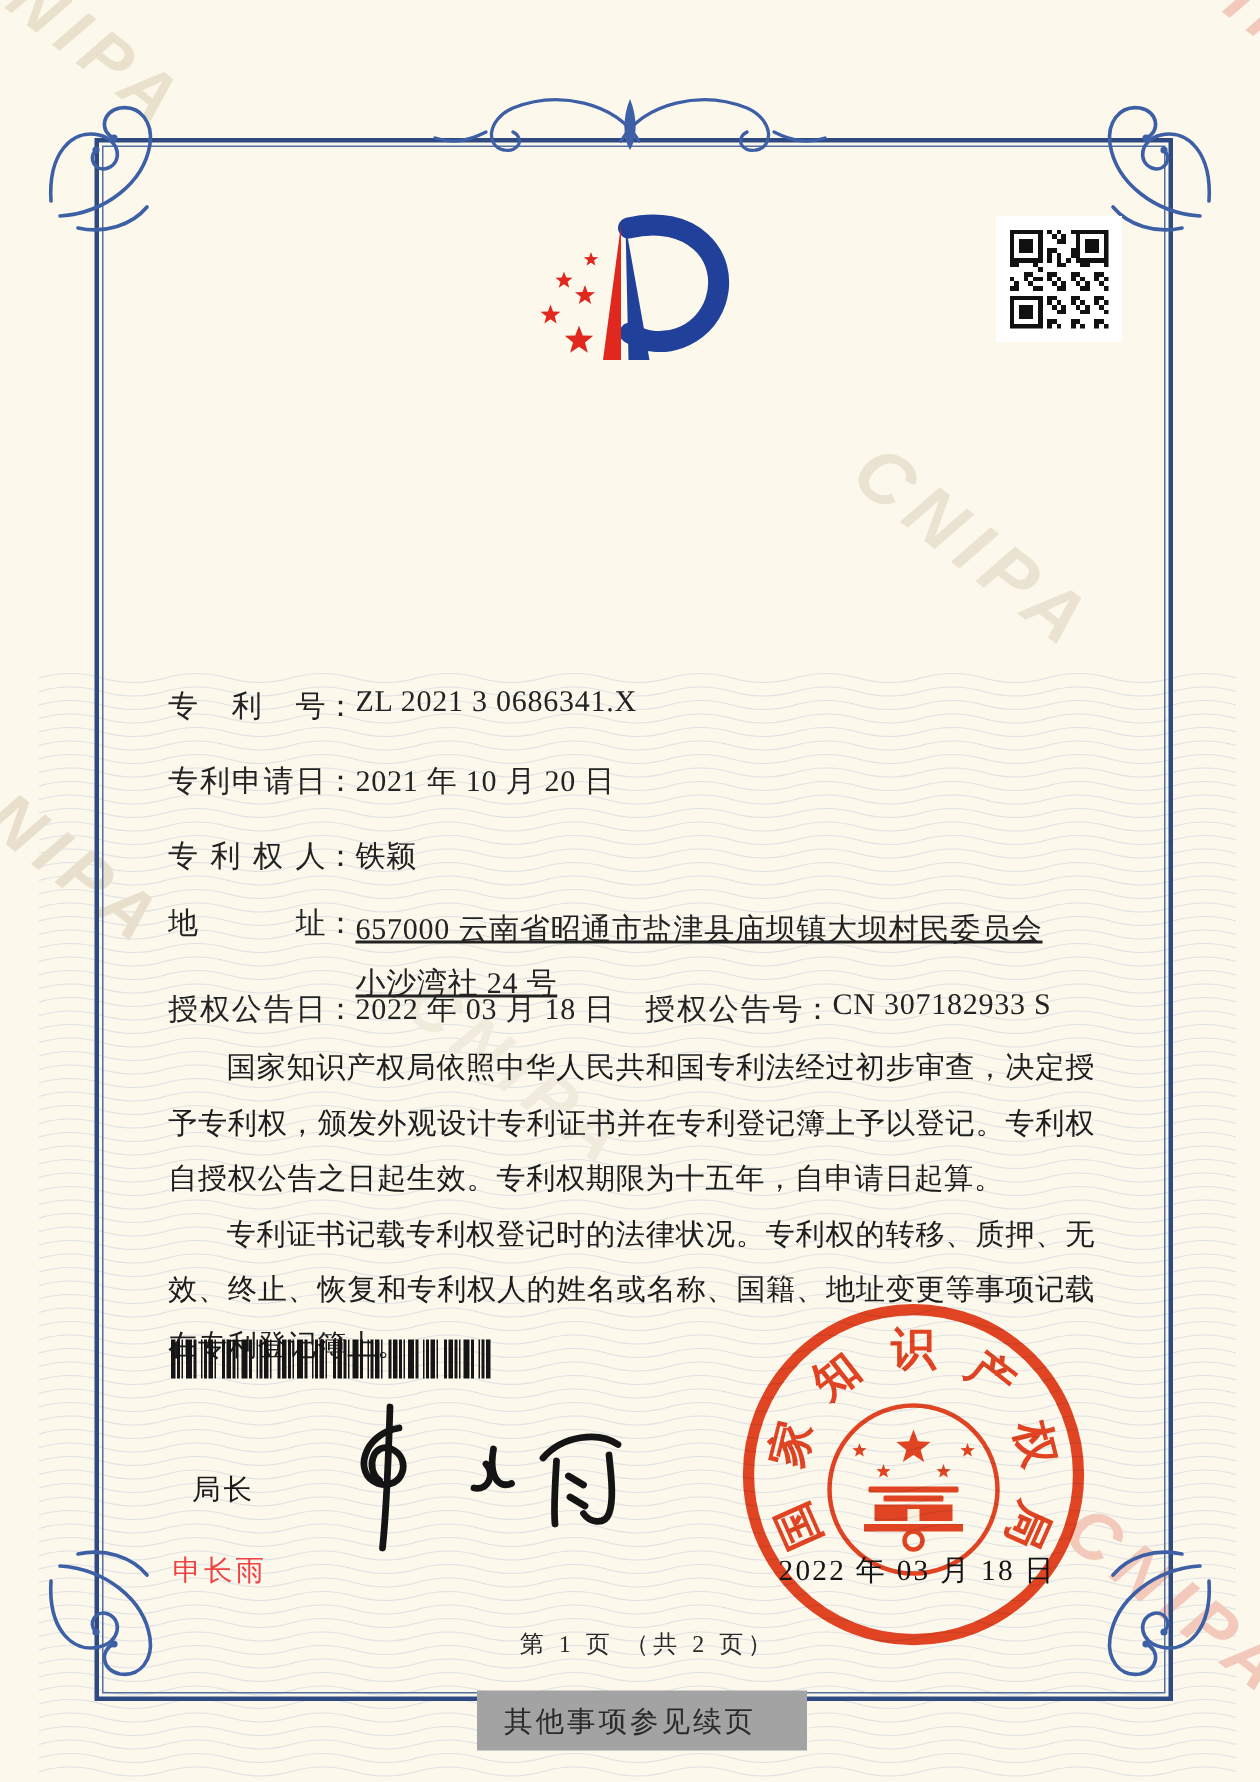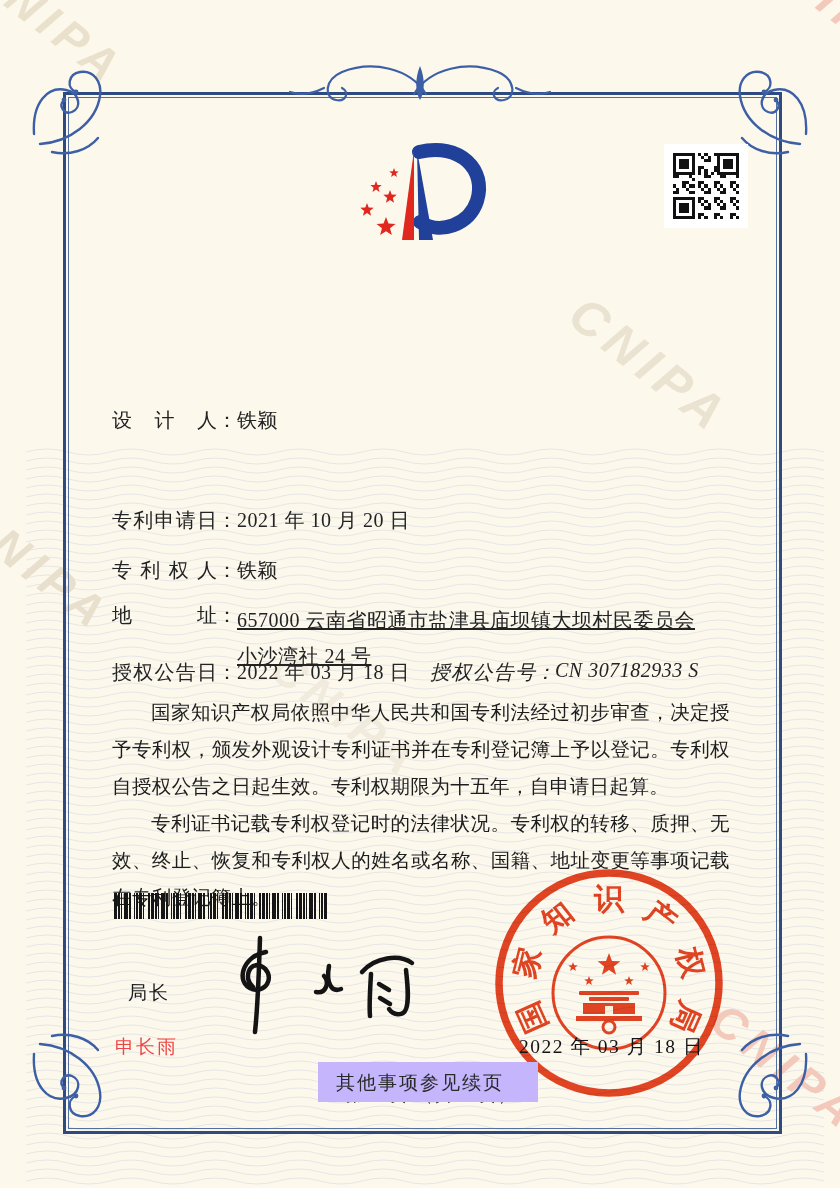--- a/index.html
+++ b/index.html
@@ -32,42 +32,42 @@
   
   .row{position:absolute;left:112px;z-index:6;font-size:20px;white-space:nowrap;color:#232323;}
   .lbl{display:inline-block;text-align:justify;text-align-last:justify;-moz-text-align-last:justify;
        text-justify:inter-character;vertical-align:top;}
   .lw5{width:105px;}
   .lw6{width:126px;}
   .colon{display:inline-block;vertical-align:top;}
   .val{display:inline-block;vertical-align:top;letter-spacing:.5px;}
   .row-addr{white-space:normal;}
   .addr-val{width:478px;line-height:36px;text-decoration:underline;}
-  .pair2{position:absolute;left:318px;top:0;font-style:italic;}
+  .pair2{position:absolute;left:318px;top:0;}
   
   .paras{position:absolute;left:112px;top:694px;width:618px;z-index:6;}
   .paras p{margin:0;text-indent:2em;font-size:19.5px;line-height:37px;
            text-align:justify;letter-spacing:.4px;color:#1d1d1d;}
   
   .barcode{position:absolute;left:114px;top:892px;z-index:6;}
   
   .sign-title{position:absolute;left:128px;top:960px;z-index:6;font-size:19px;
               font-family:"Liberation Sans","DejaVu Sans",sans-serif;color:#1a1a1a;letter-spacing:2px;margin-top:20px;}
   .sign-name{position:absolute;left:115px;top:998px;z-index:6;font-size:19px;
              font-family:"Liberation Sans","DejaVu Sans",sans-serif;color:#ef4444;letter-spacing:2px;margin-top:36px;}
   .sig{position:absolute;left:212px;top:930px;z-index:6;}
   
   .seal{position:absolute;left:488px;top:862px;z-index:6;mix-blend-mode:multiply;opacity:.94;}
   .seal-date{position:absolute;left:519px;top:1033px;z-index:7;font-size:19.5px;
              letter-spacing:1.5px;color:#141414;}
   
   .page-info{position:absolute;left:0;right:0;top:1086px;z-index:6;text-align:center;
              font-size:16px;letter-spacing:3px;color:#2a2a2a;padding-left:24px;}
-  .note-patch{position:absolute;left:318px;top:1062px;width:220px;height:40px;
-              background:#c4b5fd;z-index:6;}
+  .note-patch{position:absolute;left:318px;top:1127px;width:220px;height:40px;
+              background:#a3a3a3;z-index:6;}
   .note-text{padding:8px 0 0 18px;font-size:19px;letter-spacing:2px;color:#2a2a2a;}
 </style>
 </head>
 <body>
 
 <div class="page">
 
   <svg class="layer" id="waves">
       <path d="M26 452 q 21 -6 42 0 t 42 0 t 42 0 t 42 0 t 42 0 t 42 0 t 42 0 t 42 0 t 42 0 t 42 0 t 42 0 t 42 0 t 42 0 t 42 0 t 42 0 t 42 0 t 42 0 t 42 0 t 42 0" fill="none" stroke="#c2cadd" stroke-width="0.8" opacity="0.5"></path>
       <path d="M26 461 q 21 -6 42 0 t 42 0 t 42 0 t 42 0 t 42 0 t 42 0 t 42 0 t 42 0 t 42 0 t 42 0 t 42 0 t 42 0 t 42 0 t 42 0 t 42 0 t 42 0 t 42 0 t 42 0 t 42 0" fill="none" stroke="#c2cadd" stroke-width="0.8" opacity="0.5"></path>
@@ -407,22 +407,22 @@
     <g id="logoStars" fill="#e0281e">
         <path d="M61.0,46.0L62.2,49.3L65.8,49.5L63.0,51.6L63.9,55.0L61.0,53.1L58.1,55.0L59.0,51.6L56.2,49.5L59.8,49.3Z"></path>
         <path d="M43.0,59.0L44.5,63.0L48.7,63.1L45.4,65.8L46.5,69.9L43.0,67.5L39.5,69.9L40.6,65.8L37.3,63.1L41.5,63.0Z"></path>
         <path d="M57.0,68.0L58.7,72.6L63.7,72.8L59.8,75.9L61.1,80.7L57.0,77.9L52.9,80.7L54.2,75.9L50.3,72.8L55.3,72.6Z"></path>
         <path d="M34.0,81.0L35.7,85.6L40.7,85.8L36.8,88.9L38.1,93.7L34.0,90.9L29.9,93.7L31.2,88.9L27.3,85.8L32.3,85.6Z"></path>
         <path d="M53.0,95.0L55.5,101.6L62.5,101.9L57.0,106.3L58.9,113.1L53.0,109.2L47.1,113.1L49.0,106.3L43.5,101.9L50.5,101.6Z"></path>
       </g>
   </svg>
 
 
-  <div class="row" style="top:407px">
-    <span class="lbl lw5">设计人</span><span class="colon">：</span><span class="val">铁颖</span>
+  <div class="row" style="top:457px">
+    <span class="lbl lw5">专利号</span><span class="colon">：</span><span class="val">ZL 2021 3 0686341.X</span>
   </div>
   <div class="row" style="top:507px">
     <span class="lbl lw5">专利申请日</span><span class="colon">：</span><span class="val">2021 年 10 月 20 日</span>
   </div>
   <div class="row" style="top:557px">
     <span class="lbl lw5">专利权人</span><span class="colon">：</span><span class="val">铁颖</span>
   </div>
   <div class="row row-addr" style="top:602px">
     <span class="lbl lw5">地址</span><span class="colon">：</span><span class="val addr-val">657000 云南省昭通市盐津县庙坝镇大坝村民委员会小沙湾社 24 号</span>
   </div>

